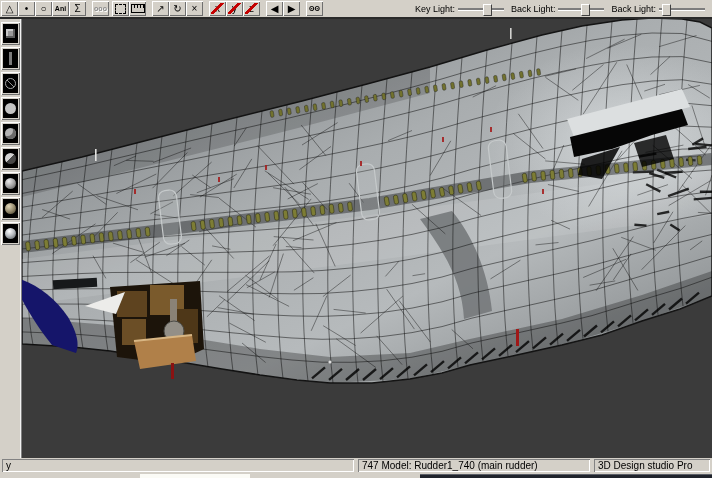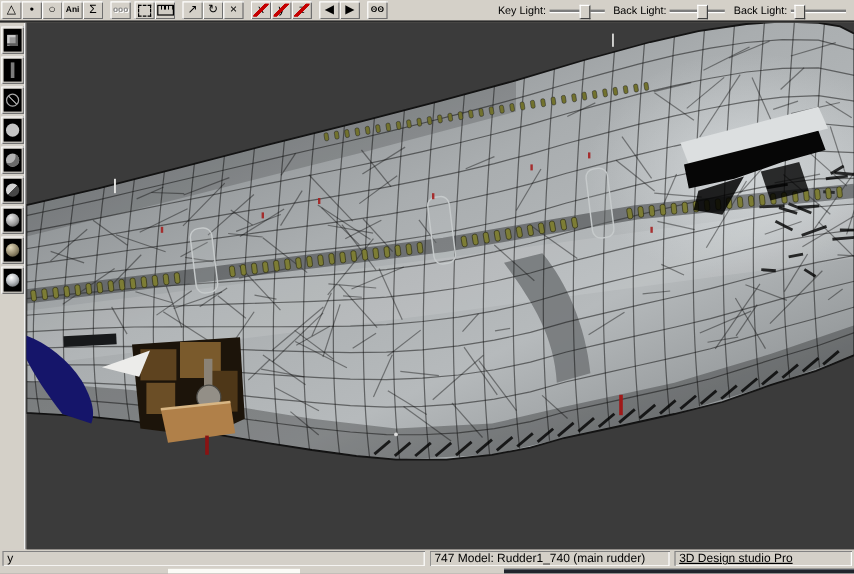--- a/index.html
+++ b/index.html
@@ -47,21 +47,21 @@
   .viewport svg{display:block;}
   .ml{stroke:#0b0b0b;stroke-width:1;fill:none;opacity:.5;}
   .md{stroke:#0b0b0b;stroke-width:1;fill:none;opacity:.42;}
   .mh{stroke:#000;stroke-width:2.4;fill:none;opacity:.8;}
   
   .statusbar{position:absolute;left:0;top:458px;width:712px;height:16px;background:#d4d0c8;
     display:flex;gap:4px;box-sizing:border-box;padding:1px 2px;}
   .spanel{box-shadow:inset 1px 1px 0 #828282,inset -1px -1px 0 #ffffff;
     font-size:10px;color:#000;height:13px;line-height:13px;padding:0 4px;box-sizing:border-box;
     white-space:nowrap;overflow:hidden;}
-  .sp1{width:352px;} .sp2{width:200px;} .sp3{flex:1;text-decoration:underline;}
+  .sp1{width:352px;} .sp2{width:232px;} .sp3{flex:1;}
   .bottomstrip{position:absolute;left:0;top:474px;width:712px;height:4px;background:#d4d0c8;}
   .bs-white{position:absolute;left:140px;top:0;width:110px;height:4px;background:#fbfbf6;}
   .bs-dark{position:absolute;left:420px;top:0;width:292px;height:4px;background:#20242c;border-top:1px solid #5a5e66;box-sizing:border-box;}
 </style>
 </head>
 <body>
 
 <div class="toolbar">
   <div style="display:flex;align-items:center;">
       <button class="tbtn">

